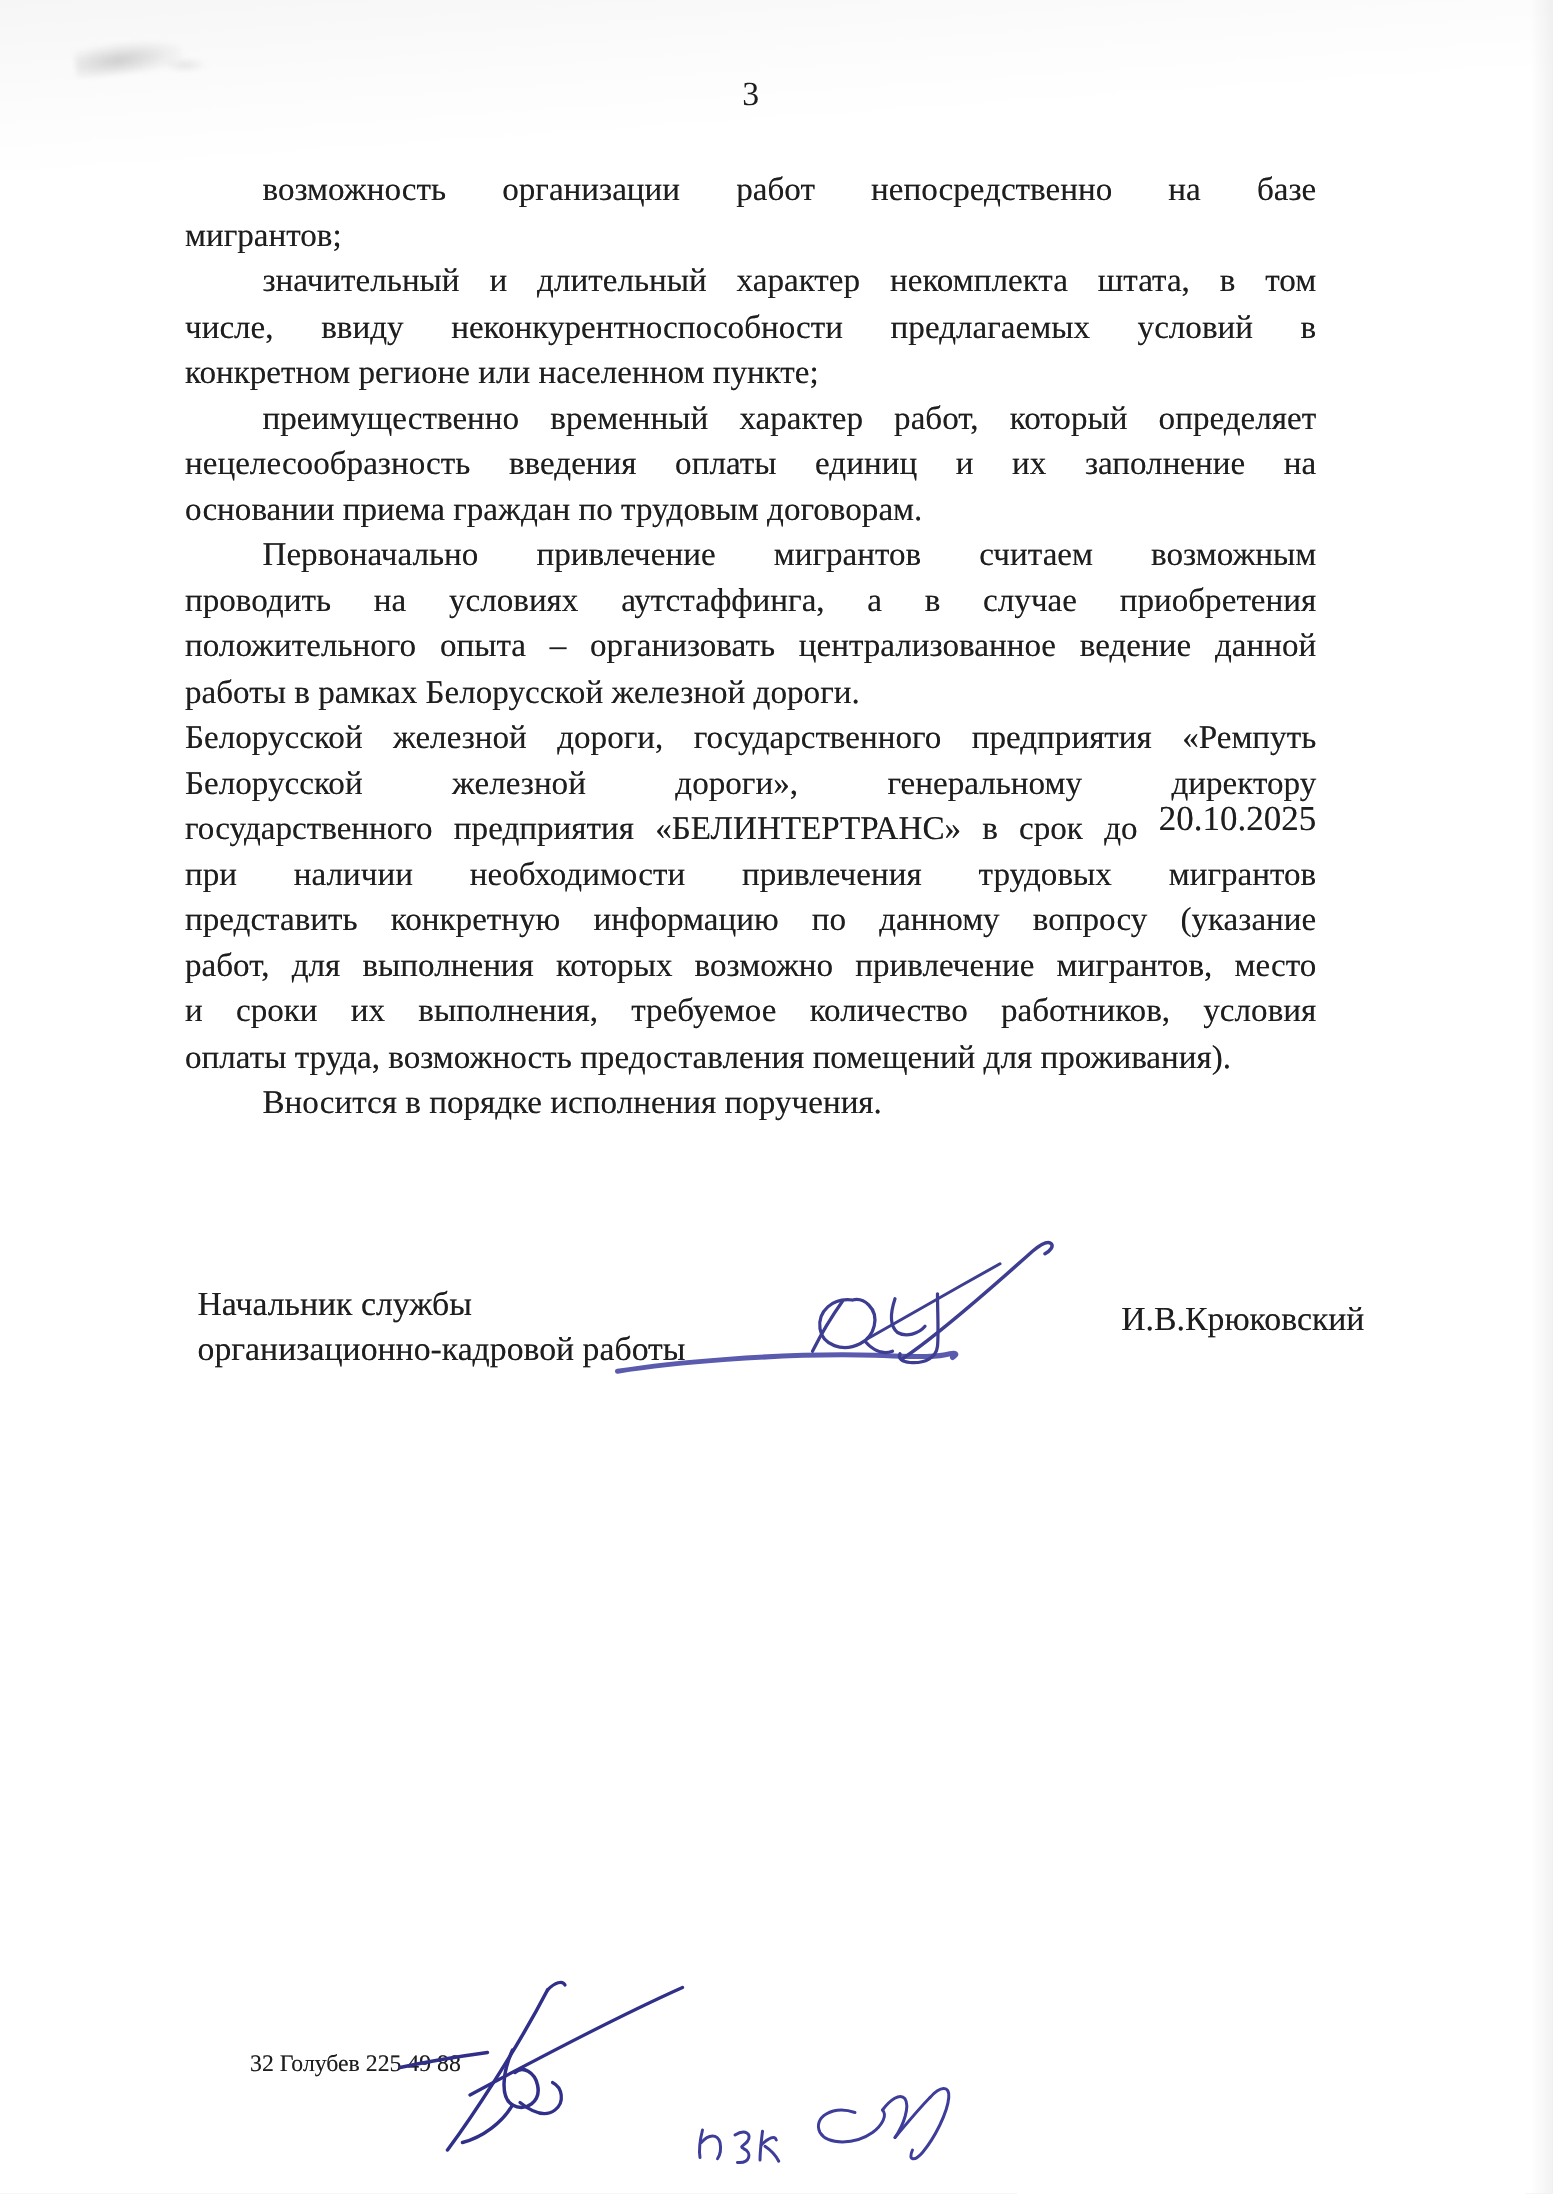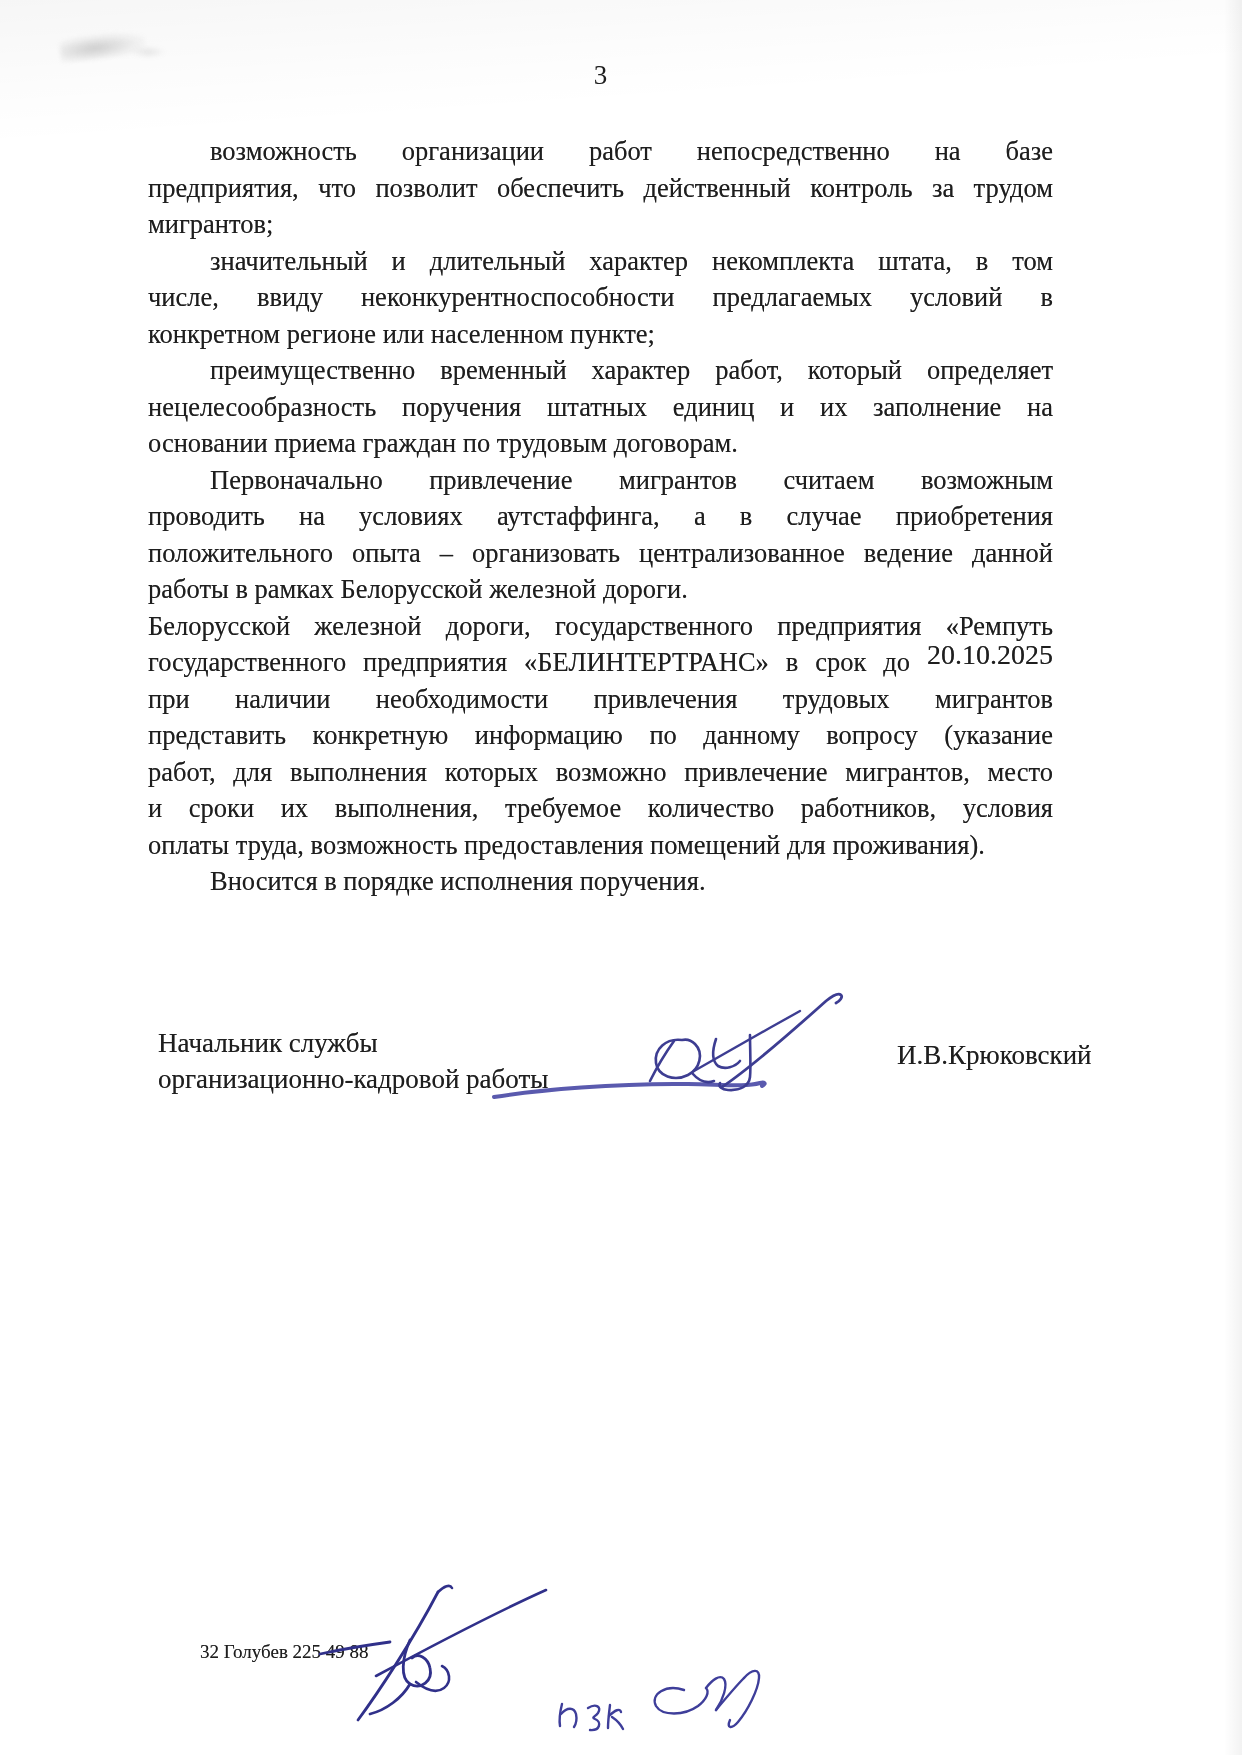--- a/index.html
+++ b/index.html
@@ -76,33 +76,33 @@
 
   <div class="top-shade"></div>
   <div class="right-shade"></div>
   <div class="smudge"></div>
   <div class="smudge2"></div>
 
   <div class="page-number">3</div>
 
   <div class="body-text">
     <div class="ln ind">возможность организации работ непосредственно на базе</div>
-    <div class="ln">предприятия, что позволит обеспечить действенный контроль за трудом</div>
     <div class="ln end">мигрантов;</div>
     <div class="ln ind">значительный и длительный характер некомплекта штата, в том</div>
     <div class="ln">числе, ввиду неконкурентноспособности предлагаемых условий в</div>
     <div class="ln end">конкретном регионе или населенном пункте;</div>
     <div class="ln ind">преимущественно временный характер работ, который определяет</div>
-    <div class="ln">нецелесообразность поручения штатных единиц и их заполнение на</div>
+    <div class="ln">нецелесообразность введения оплаты единиц и их заполнение на</div>
     <div class="ln end">основании приема граждан по трудовым договорам.</div>
     <div class="ln ind">Первоначально привлечение мигрантов считаем возможным</div>
     <div class="ln">проводить на условиях аутстаффинга, а в случае приобретения</div>
     <div class="ln">положительного опыта – организовать централизованное ведение данной</div>
     <div class="ln end">работы в рамках Белорусской железной дороги.</div>
     <div class="ln">Белорусской железной дороги, государственного предприятия «Ремпуть</div>
+    <div class="ln">Белорусской железной дороги», генеральному директору</div>
     <div class="ln"><span>государственного предприятия «БЕЛИНТЕРТРАНС» в срок до</span> <span class="date-raised">20.10.2025</span></div>
     <div class="ln">при наличии необходимости привлечения трудовых мигрантов</div>
     <div class="ln">представить конкретную информацию по данному вопросу (указание</div>
     <div class="ln">работ, для выполнения которых возможно привлечение мигрантов, место</div>
     <div class="ln">и сроки их выполнения, требуемое количество работников, условия</div>
     <div class="ln end">оплаты труда, возможность предоставления помещений для проживания).</div>
     <div class="ln ind end">Вносится в порядке исполнения поручения.</div>
   </div>
 
   <div class="sign-block-label label1">Начальник службы</div>

